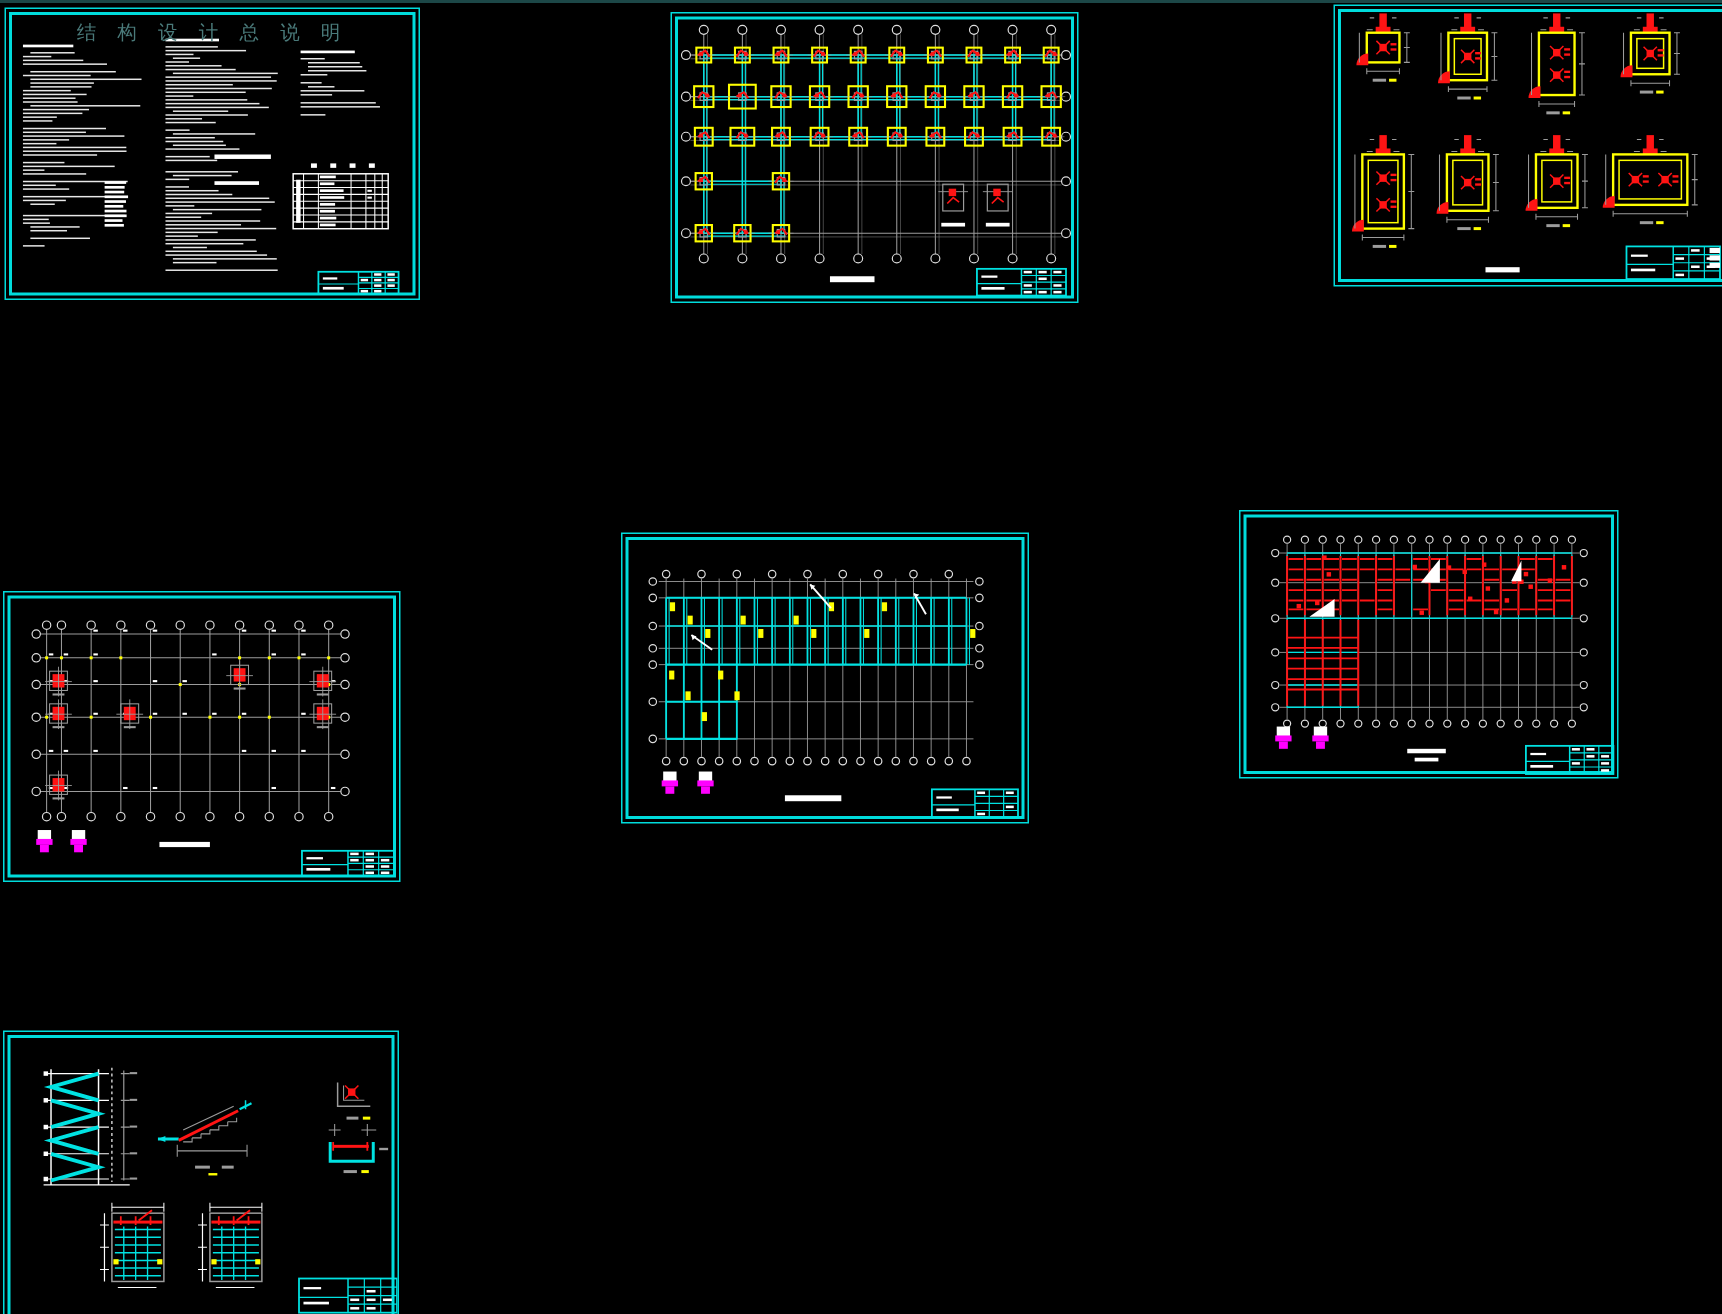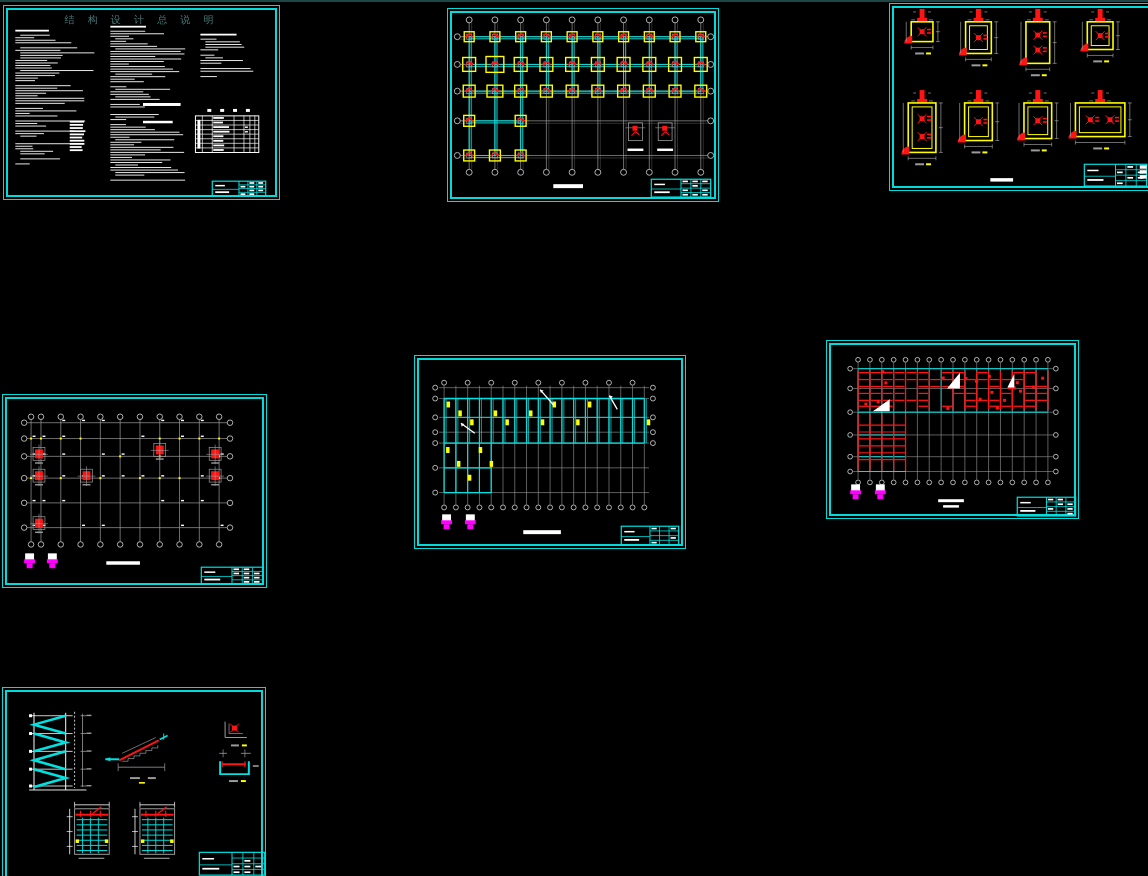--- a/index.html
+++ b/index.html
@@ -3,21 +3,21 @@
 <meta charset="utf-8">
 <style>
   html,body{margin:0;padding:0;background:#000;}
   .canvas{position:relative;width:1148px;height:876px;overflow:hidden;background:#000;
           font-family:"DejaVu Sans",sans-serif;}
   .topstrip{position:absolute;left:0;top:0;width:1148px;height:2px;}
   .sheet{position:absolute;border:1px solid #00dcdc;background:#000;box-sizing:border-box;}
   .inner{position:absolute;inset:2px;border:2px solid #00dcdc;pointer-events:none;}
   .art{position:absolute;inset:0;width:100%;height:100%;}
   .sheet-title{position:absolute;top:7px;left:0;right:0;text-align:center;color:#4a7a7a;
-               font-size:10px;letter-spacing:5px;font-family:"DejaVu Sans",sans-serif;z-index:3;}
+               font-size:13px;letter-spacing:5px;font-family:"DejaVu Sans",sans-serif;z-index:3;}
   .s1{left:3px;top:5px;width:277px;height:195px;}
   .s2{left:447px;top:8px;width:272px;height:194px;}
   .s3{left:889px;top:3px;width:265px;height:188px;}
   .s4{left:2px;top:394px;width:265px;height:194px;}
   .s5{left:414px;top:355px;width:272px;height:194px;}
   .s6{left:826px;top:340px;width:253px;height:179px;}
   .s7{left:2px;top:687px;width:264px;height:200px;}
 </style>
 </head>
 <body>

